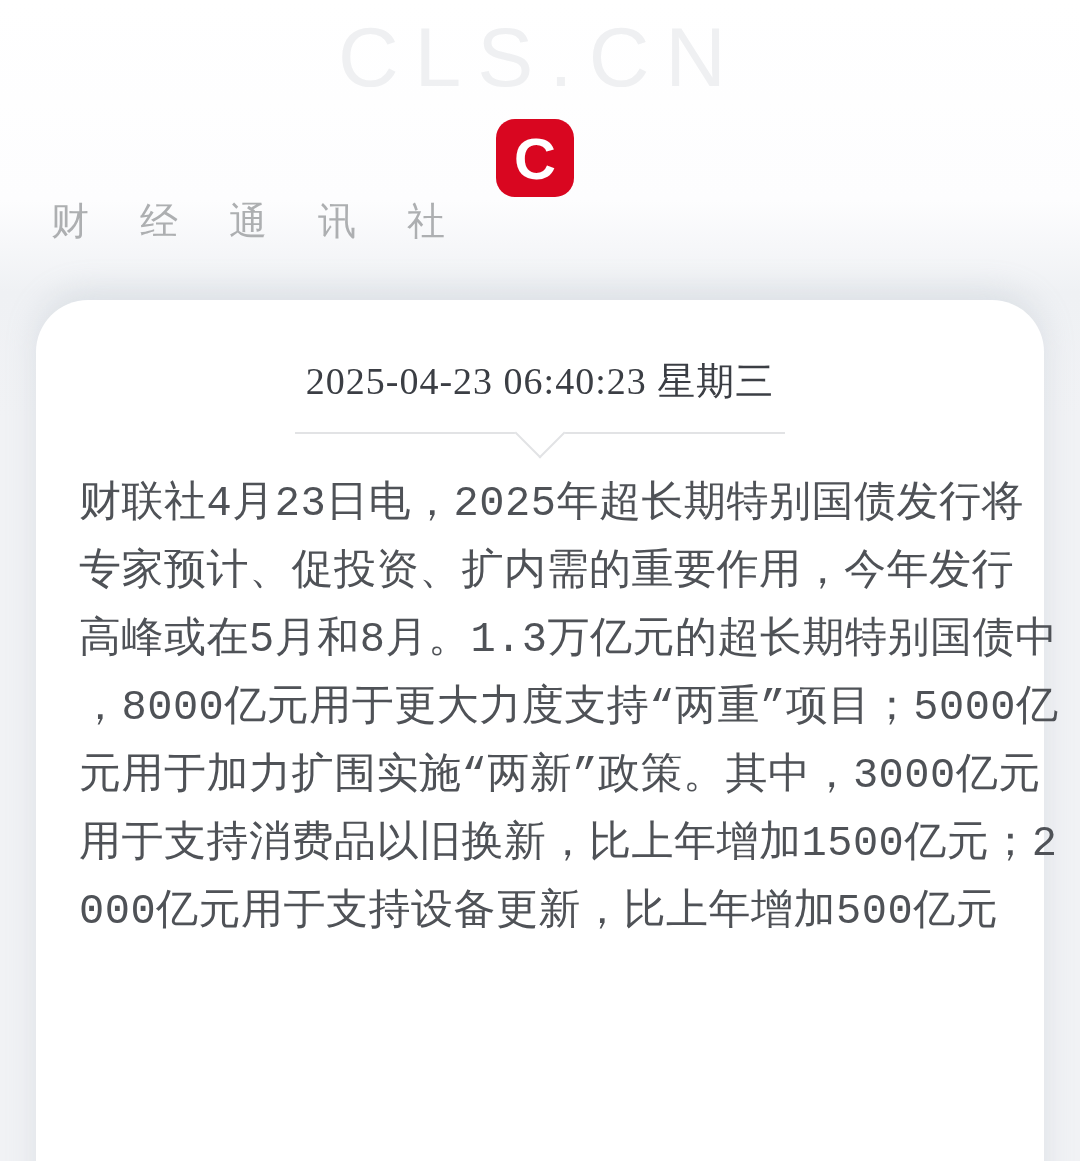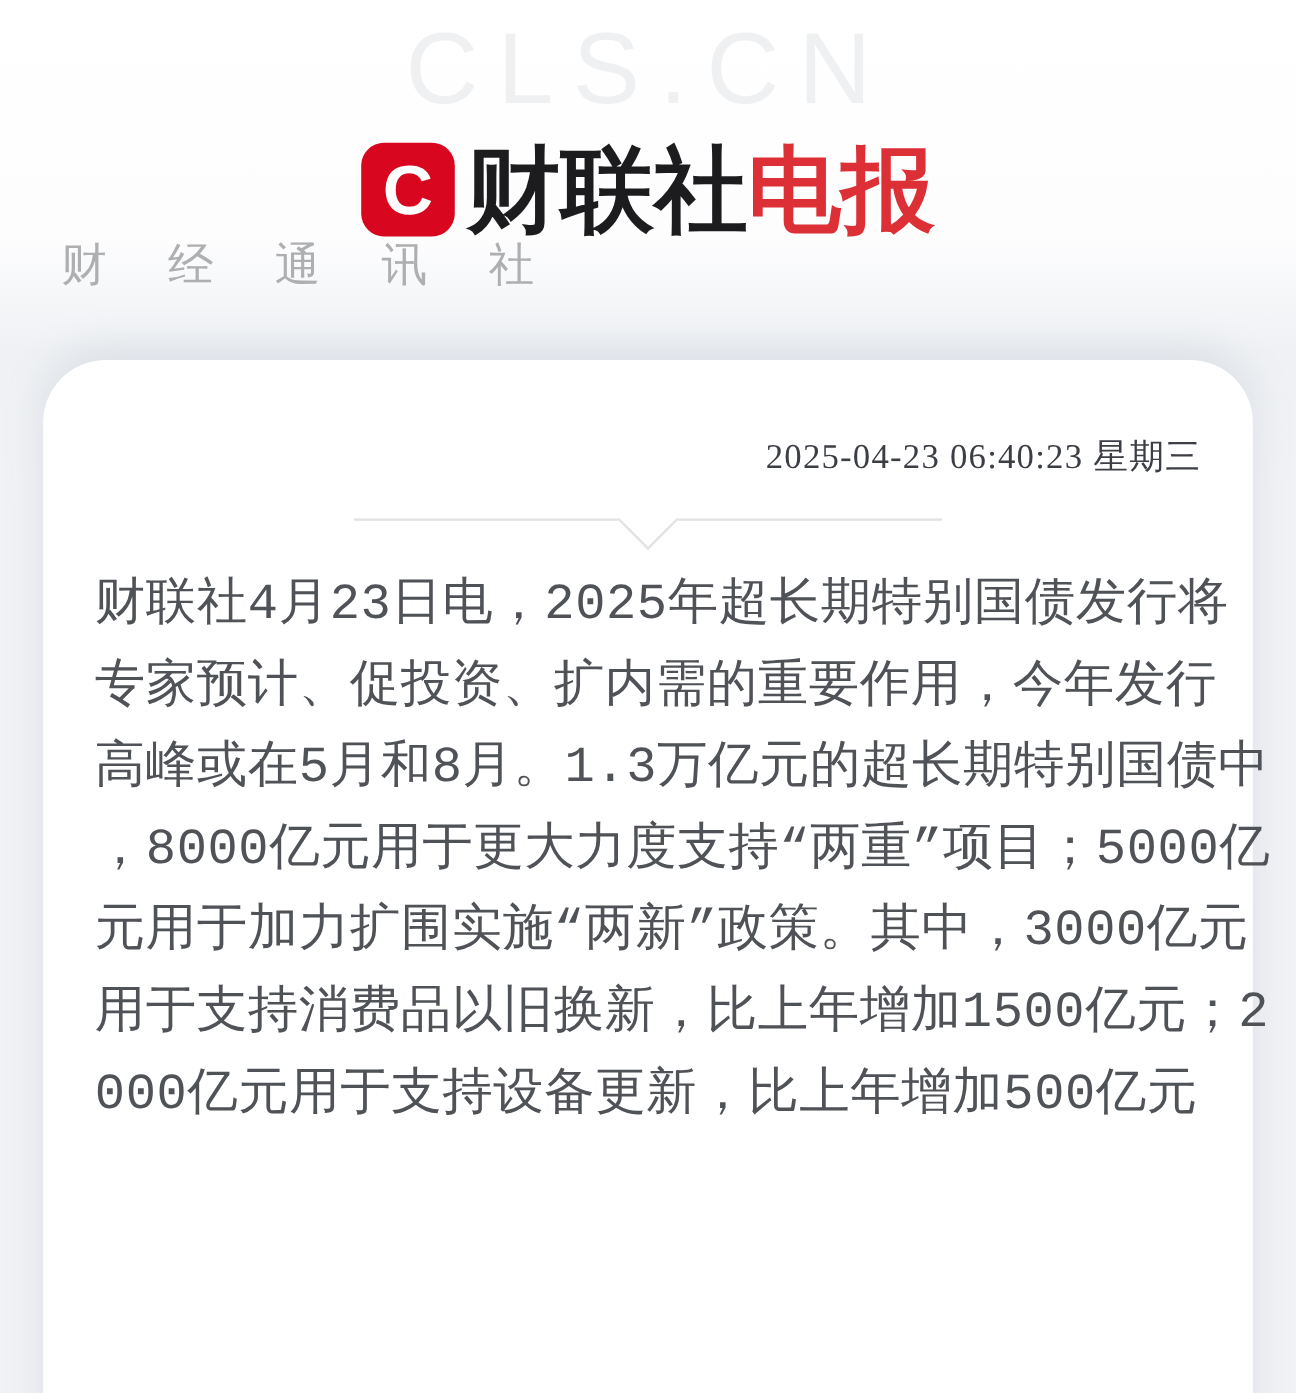--- a/index.html
+++ b/index.html
@@ -66,23 +66,23 @@
     top: 300px;
     width: 1008px;
     height: 1000px;
     background: #ffffff;
     border-radius: 52px 52px 0 0;
     box-shadow: 0 -10px 30px rgba(165, 174, 188, 0.25);
   }
   .card-inner { padding: 60px 43px 0 43px; }
 
   .post-datetime {
-    text-align: right;
+    text-align: center;
     font-family: "Liberation Serif", "DejaVu Serif", serif;
-    font-size: 29px;
+    font-size: 38px;
     line-height: 42px;
     letter-spacing: 1px;
     color: #3b3e44;
   }
 
   .divider {
     width: 490px;
     margin: 30px auto 0 auto;
     height: 0;
     border-top: 2px solid #e2e3e5;
@@ -123,23 +123,20 @@
 </style>
 </head>
 <body>
 
 <div class="watermark">CLS.CN</div>
 
 <div class="brand-row">
   <div class="logo-badge">
     <span>C</span>
   </div>
-  <div class="brand-name">
-    <span class="primary">财联社</span><span class="accent">电报</span>
-  </div>
 </div>
 
 <div class="tagline">财经通讯社</div>
 
 <div class="card">
   <div class="card-inner">
 
     <div class="post-datetime">2025-04-23 06:40:23 星期三</div>
 
     <div class="divider">

